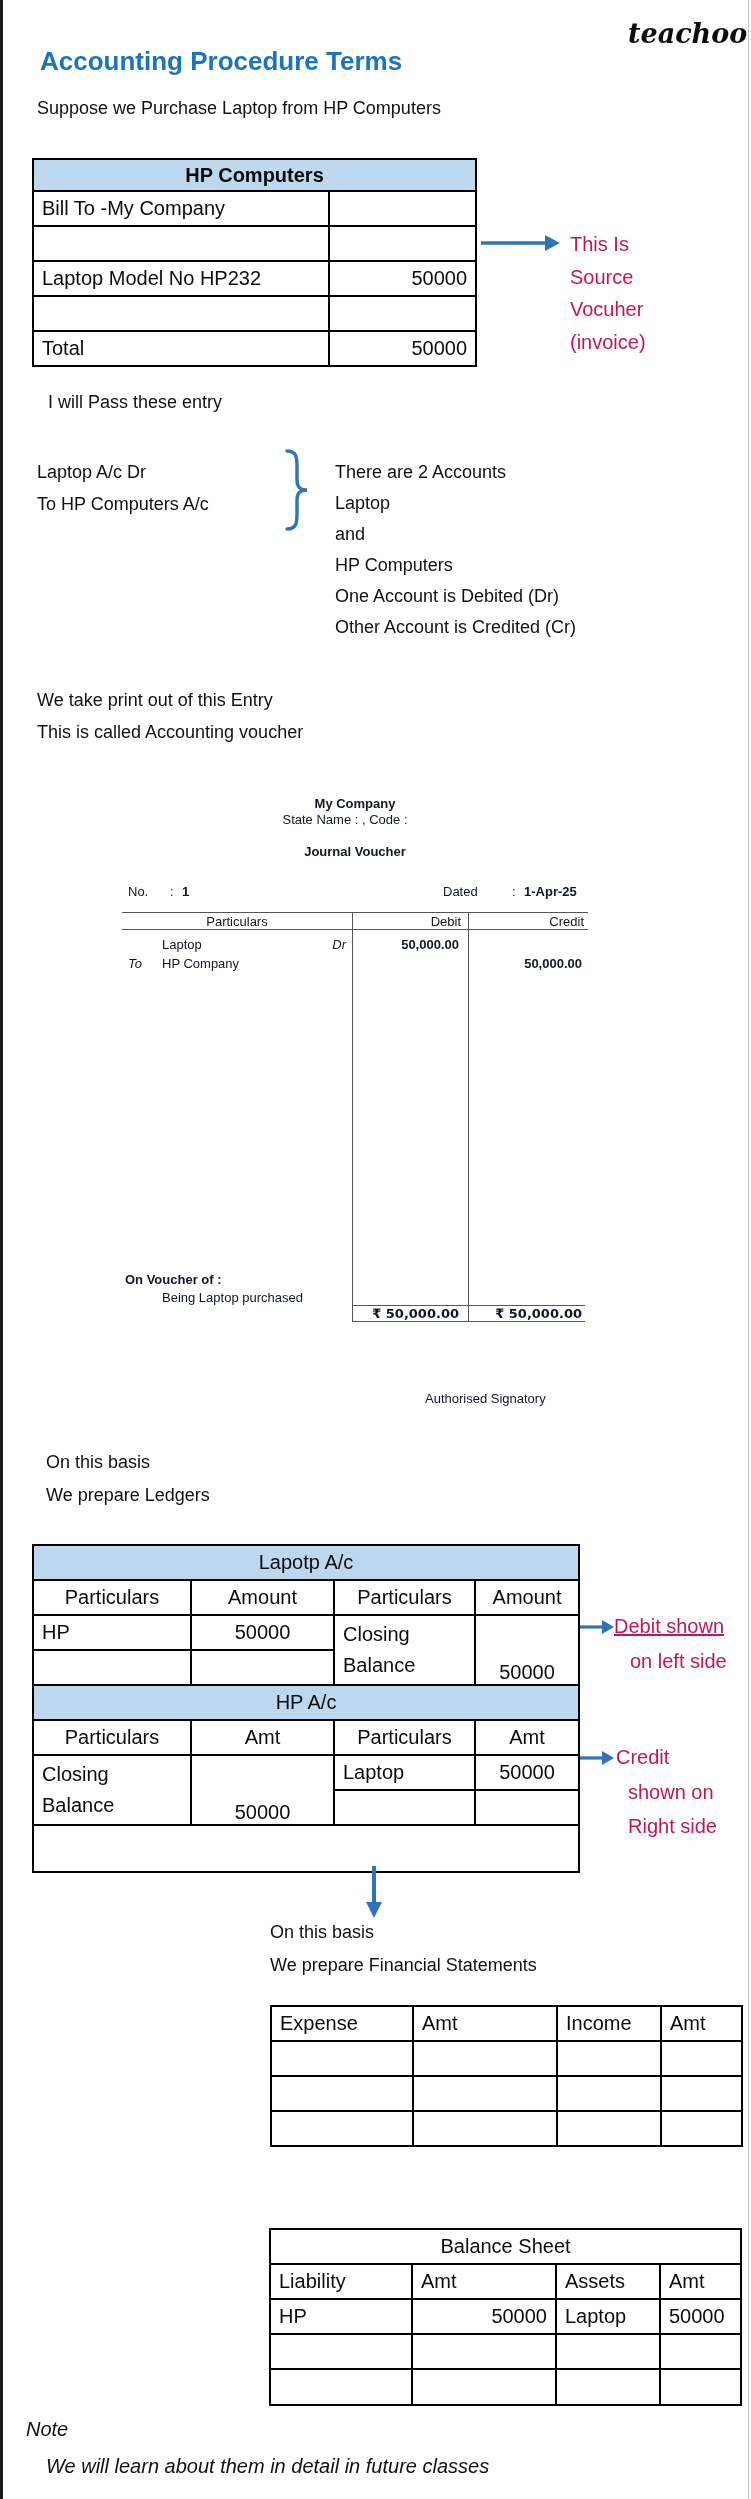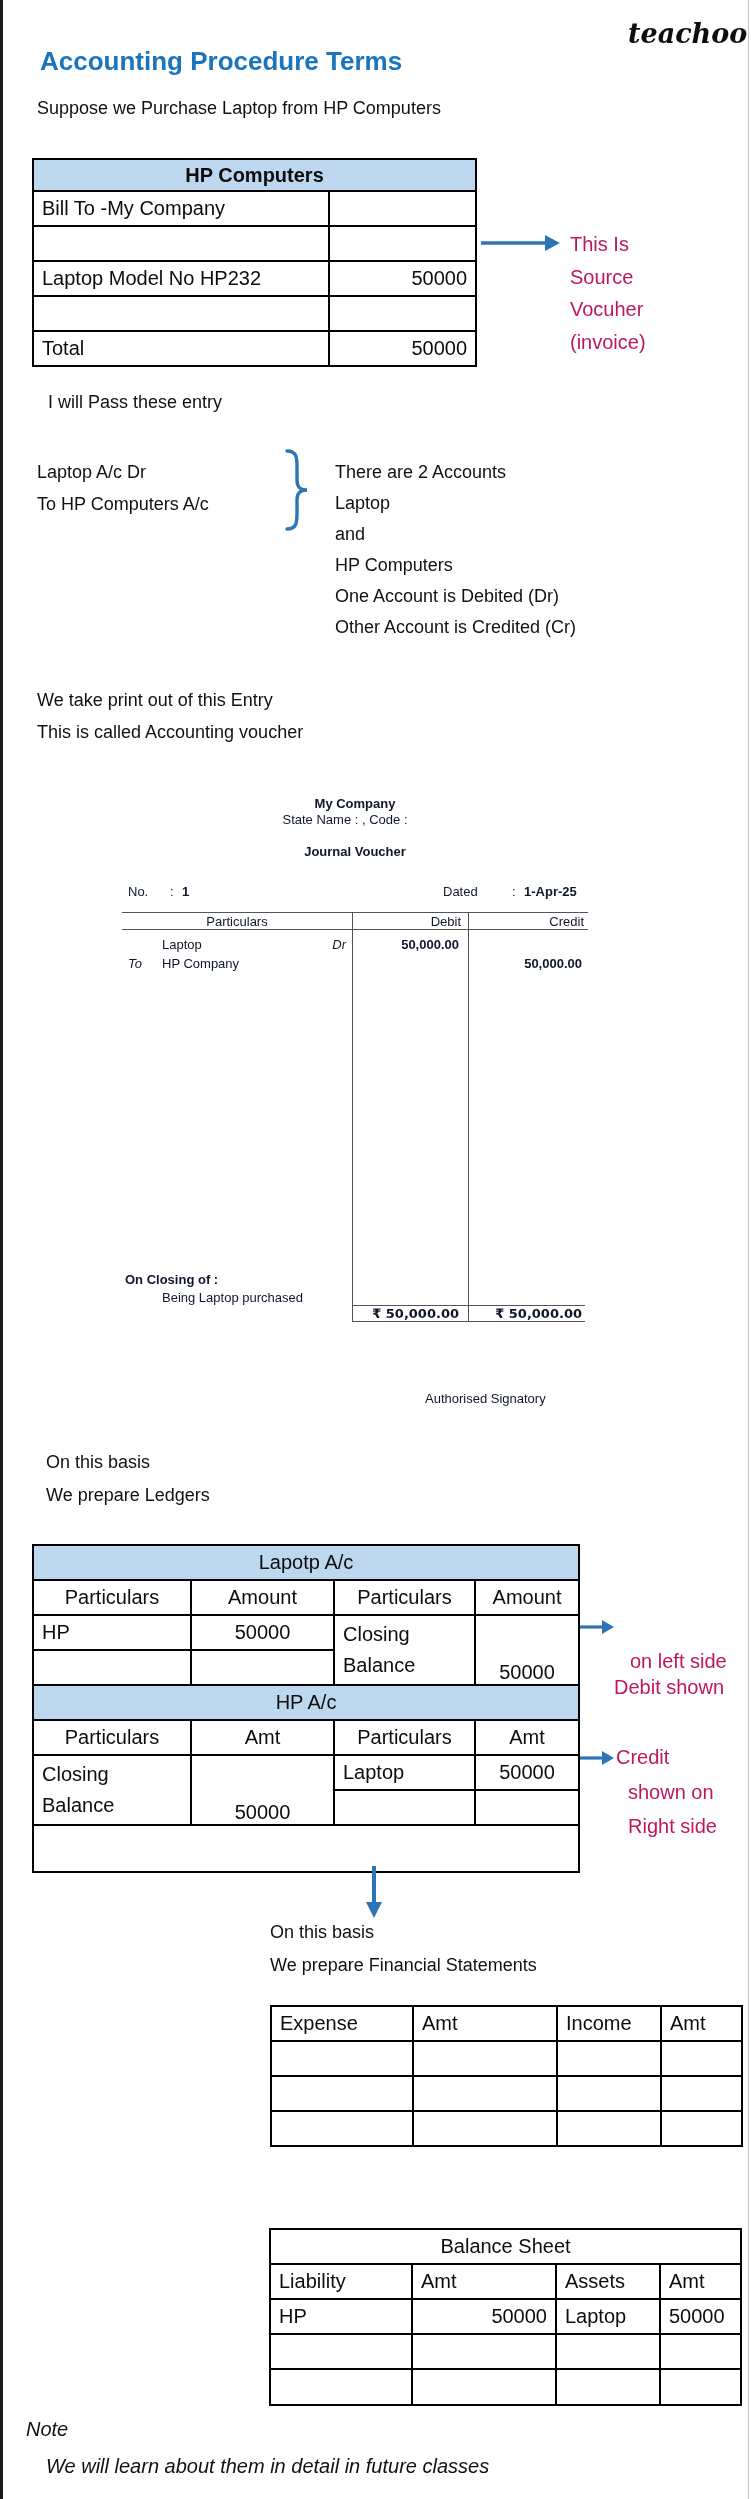--- a/index.html
+++ b/index.html
@@ -121,21 +121,21 @@
   <div class="vline-v" style="left:352px;top:913px;height:408px;"></div>
   <div class="vline-v" style="left:468px;top:913px;height:408px;"></div>
 
   <div class="v" style="left:162px;top:937px;">Laptop</div>
   <div class="v vi" style="left:280px;top:937px;width:66px;text-align:right;">Dr</div>
   <div class="v vb" style="left:352px;top:937px;width:107px;text-align:right;">50,000.00</div>
   <div class="v vi" style="left:128px;top:956px;">To</div>
   <div class="v" style="left:162px;top:956px;">HP Company</div>
   <div class="v vb" style="left:468px;top:956px;width:114px;text-align:right;">50,000.00</div>
 
-  <div class="v vb" style="left:125px;top:1272px;">On Closing of :</div>
+  <div class="v vb" style="left:125px;top:1272px;">On Voucher of :</div>
   <div class="v" style="left:162px;top:1290px;">Being Laptop purchased</div>
 
   <div class="vline-h" style="left:352px;top:1305px;width:233px;"></div>
   <div class="vline-h" style="left:352px;top:1321px;width:233px;"></div>
   <div class="v vb" style="left:352px;top:1306px;width:107px;text-align:right;font-family:'DejaVu Sans',sans-serif;">₹ 50,000.00</div>
   <div class="v vb" style="left:468px;top:1306px;width:114px;text-align:right;font-family:'DejaVu Sans',sans-serif;">₹ 50,000.00</div>
 
   <div class="v" style="left:425px;top:1391px;">Authorised Signatory</div>
 
   <div class="t body21" style="left:46px;top:1452px;">On this basis</div>
@@ -190,21 +190,21 @@
     <tr>
           <td colspan="4" style="height:45px;"></td>
         </tr>
   </tbody>
     </table>
 
   <svg style="left:580px;top:1618px;" width="34" height="18" viewBox="0 0 34 18">
     <line x1="0" y1="9" x2="22" y2="9" stroke="#2E75B6" stroke-width="3.2"></line>
     <polygon points="22,2 34,9 22,16" fill="#2E75B6"></polygon>
   </svg>
-  <div class="t body20" style="left:614px;top:1676px;">Debit shown</div>
+  <div class="t body20" style="left:614px;top:1615px;text-decoration:underline;">Debit shown</div>
   <div class="t body20" style="left:630px;top:1650px;">on left side</div>
 
   <svg style="left:580px;top:1749px;" width="34" height="18" viewBox="0 0 34 18">
     <line x1="0" y1="9" x2="22" y2="9" stroke="#2E75B6" stroke-width="3.2"></line>
     <polygon points="22,2 34,9 22,16" fill="#2E75B6"></polygon>
   </svg>
   <div class="t body20" style="left:616px;top:1746px;">Credit</div>
   <div class="t body20" style="left:628px;top:1781px;">shown on</div>
   <div class="t body20" style="left:628px;top:1815px;">Right side</div>
 

